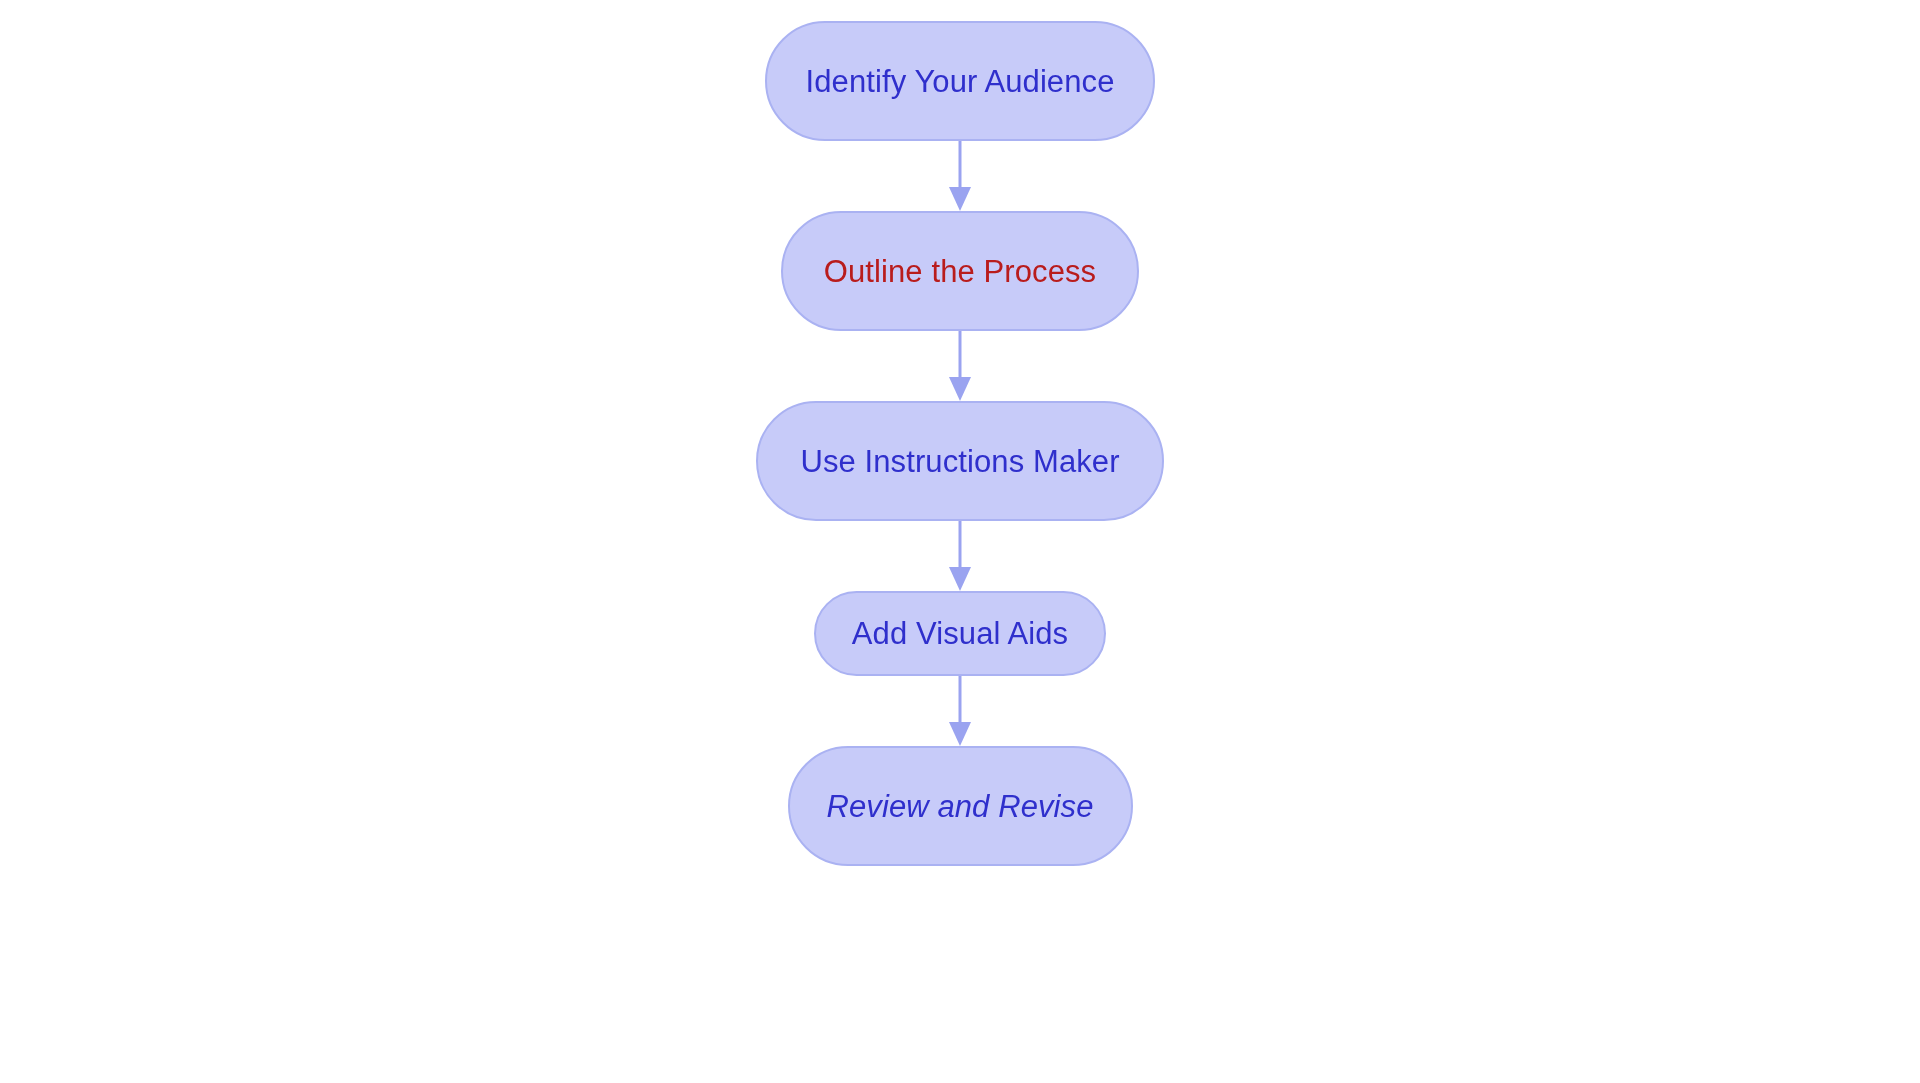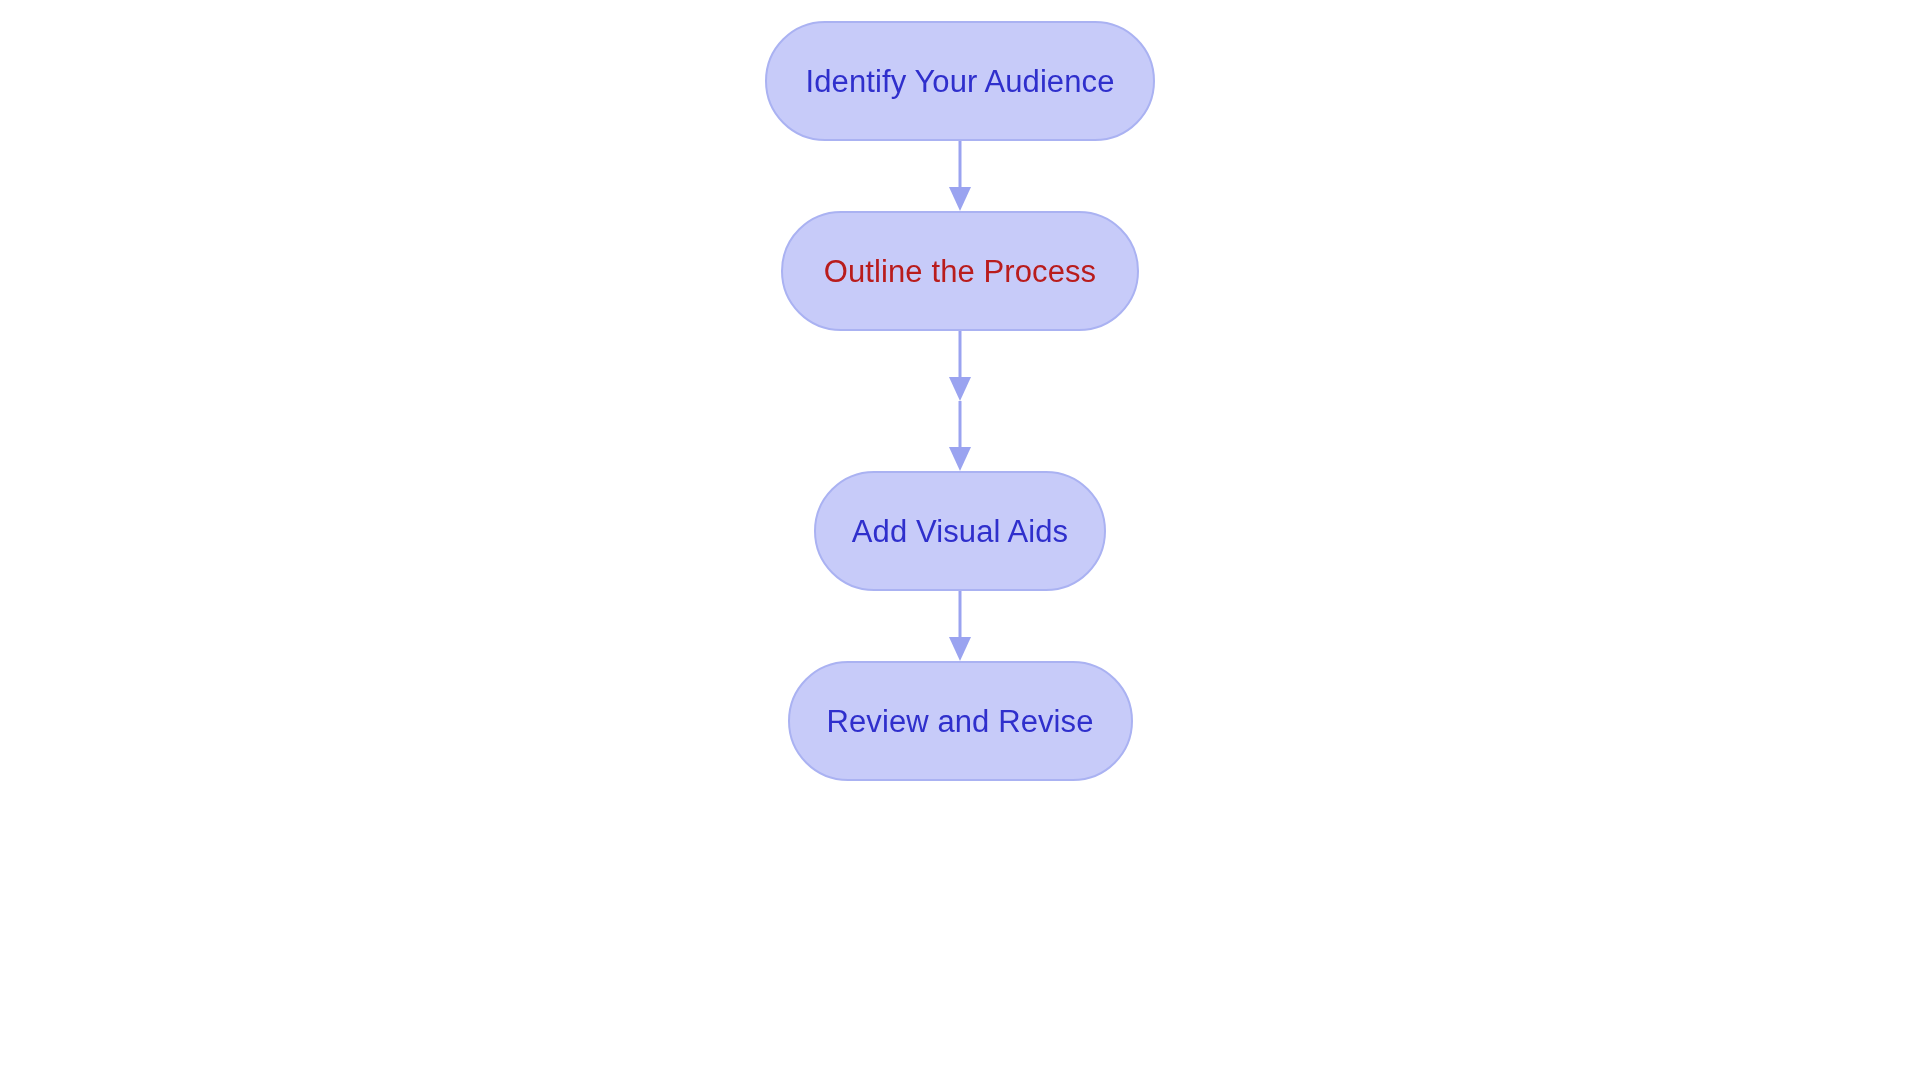--- a/index.html
+++ b/index.html
@@ -66,21 +66,21 @@
   }
   .flow-connector svg {
     display: block;
   }
 
   
   .w-0 { width: 390px; }
   .w-1 { width: 358px; }
   .w-2 { width: 408px; }
   .w-3 { width: 292px; }
-  .w-4 { width: 345px; }
+  .w-4 { width: 345px; font-style: italic; }
 </style>
 </head>
 <body style="width: 1920px; height: 1083px;">
 
 <div id="flowchart-canvas" style="width: 1920px; height: 1083px; background: rgb(255, 255, 255);">
   <div class="flow-column">
 
     <div class="flow-node w-0" style="width: 390px; height: 120px; border-radius: 60px; background: rgb(199, 203, 249); border-color: rgb(170, 178, 242);">
       <span class="flow-node-label" style="color: rgb(47, 47, 204);">Identify Your Audience</span>
     </div>
@@ -96,29 +96,32 @@
       <span class="flow-node-label" style="color: #b91c1c;">Outline the Process</span>
     </div>
 
     <div class="flow-connector">
       <svg width="24" height="70" viewBox="0 0 24 70" xmlns="http://www.w3.org/2000/svg">
         <line x1="12" y1="0" x2="12" y2="48" stroke="#9aa3f0" stroke-width="3"></line>
         <polygon points="1,46 23,46 12,70" fill="#9aa3f0"></polygon>
       </svg>
     </div>
 
+    <div class="flow-node w-2" style="width: 408px; height: 120px; border-radius: 60px; background: rgb(199, 203, 249); border-color: rgb(170, 178, 242);">
+      <span class="flow-node-label" style="color: rgb(47, 47, 204);">Use Instructions Maker</span>
+    </div>
 
     <div class="flow-connector">
       <svg width="24" height="70" viewBox="0 0 24 70" xmlns="http://www.w3.org/2000/svg">
         <line x1="12" y1="0" x2="12" y2="48" stroke="#9aa3f0" stroke-width="3"></line>
         <polygon points="1,46 23,46 12,70" fill="#9aa3f0"></polygon>
       </svg>
     </div>
 
-    <div class="flow-node w-3" style="width: 292px; height: 120px; border-radius: 60px; background: rgb(199, 203, 249); border-color: rgb(170, 178, 242);">
+    <div class="flow-node w-3" style="width: 292px; height: 85px; border-radius: 60px; background: rgb(199, 203, 249); border-color: rgb(170, 178, 242);">
       <span class="flow-node-label" style="color: rgb(47, 47, 204);">Add Visual Aids</span>
     </div>
 
     <div class="flow-connector">
       <svg width="24" height="70" viewBox="0 0 24 70" xmlns="http://www.w3.org/2000/svg">
         <line x1="12" y1="0" x2="12" y2="48" stroke="#9aa3f0" stroke-width="3"></line>
         <polygon points="1,46 23,46 12,70" fill="#9aa3f0"></polygon>
       </svg>
     </div>
 

